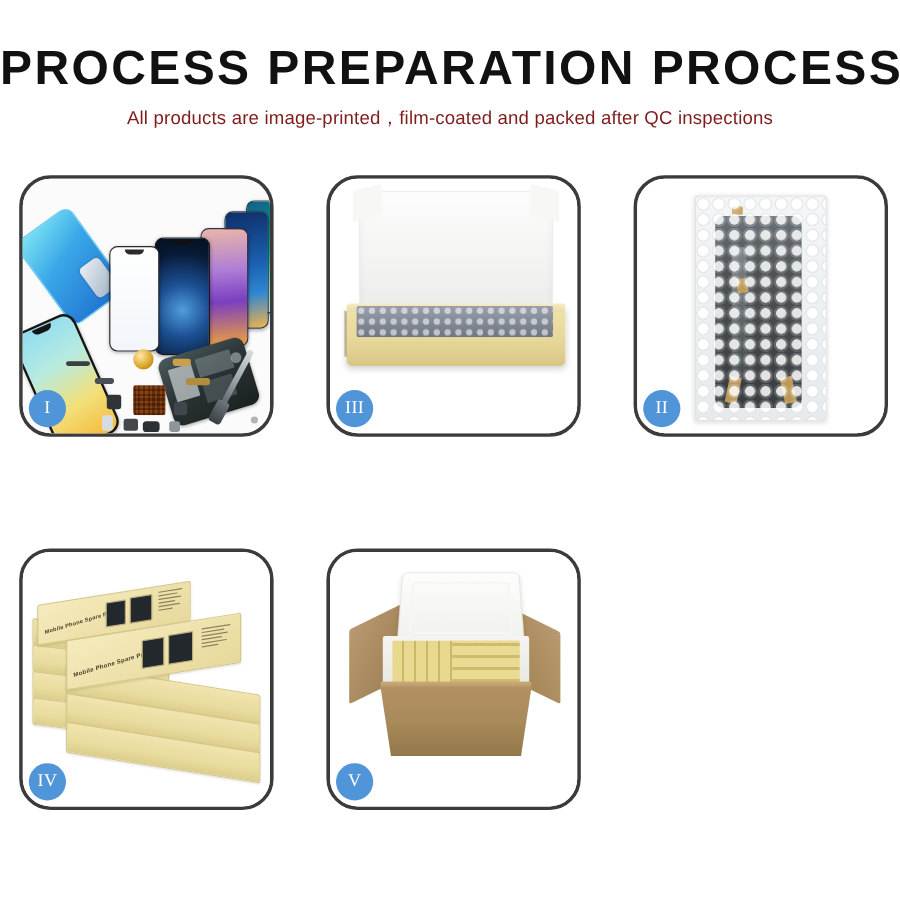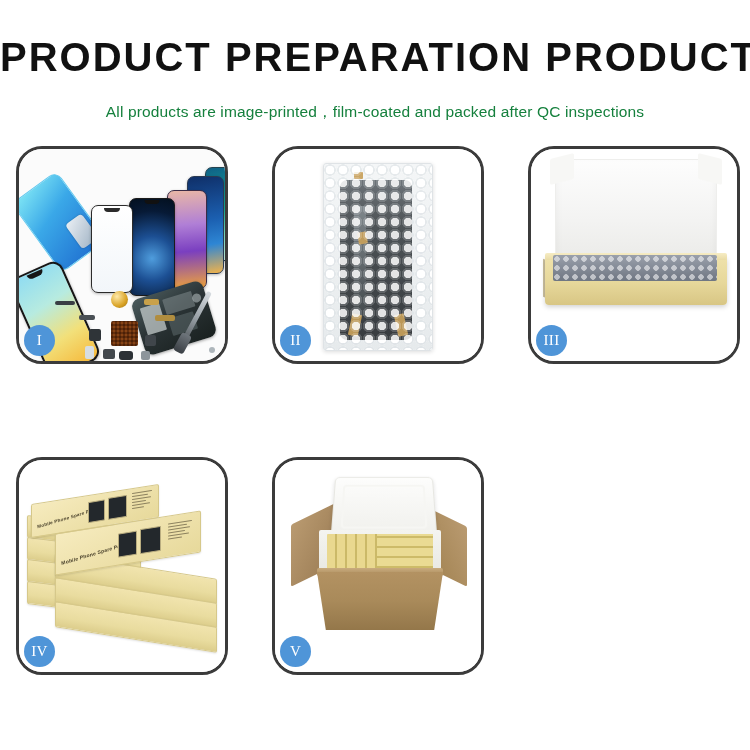--- a/index.html
+++ b/index.html
@@ -12,22 +12,22 @@
 
   
   .header{width:750px;text-align:center;padding-top:34px;box-sizing:border-box;}
   .title{
     font-family:"Liberation Sans", sans-serif;
     font-size:40px;font-weight:700;color:#111111;
     letter-spacing:2.0px;line-height:46px;white-space:nowrap;
   }
   .subtitle{
     font-family:"Liberation Sans", sans-serif;
-    font-size:15.5px;font-weight:400;color:#15803d;
-    letter-spacing:0.15px;margin-top:22px;white-space:nowrap;
+    font-size:15.5px;font-weight:400;color:#7f1d1d;
+    letter-spacing:0.15px;margin-top:8px;white-space:nowrap;
   }
 
   
   .grid{
     position:absolute;left:16px;top:146px;
     width:718px;
     display:grid;
     grid-template-columns:repeat(3,212px);
     grid-template-rows:repeat(2,218px);
     column-gap:44px;row-gap:93px;
@@ -365,21 +365,21 @@
 
   
   .abs{position:absolute;}
 </style>
 </head>
 <body>
 
 <div class="page">
 
   <div class="header">
-    <div class="title">PRODUCT PREPARATION PRODUCT</div>
+    <div class="title">PROCESS PREPARATION PROCESS</div>
     <div class="subtitle">All products are image-printed，film-coated and packed after QC inspections</div>
   </div>
 
   <div class="grid">
 
     <div class="panel">
       <div class="panel-inner p1">
         <div class="ph p1-blue"></div>
         <div class="ph p1-teal sh"></div>
         <div class="ph p1-blue2 sh"></div>
@@ -406,46 +406,46 @@
         <div class="dot d7"></div>
         <div class="dot d8"></div>
         <div class="dot d9"></div>
         <div class="dot d10"></div>
 
         <div class="abs p1-driver"></div>
         <div class="p1-screw"></div>
         <div class="p1-screw2"></div>
       </div>
       <div class="badge">I</div>
+    </div>
+
+    <div class="panel">
+      <div class="panel-inner p3">
+        <div class="foam-lid"></div>
+        <div class="box3-flapL"></div>
+        <div class="box3-flapR"></div>
+        <div class="box3-body"></div>
+        <div class="box3-edge"></div>
+        <div class="box3-fill"></div>
+      </div>
+      <div class="badge">III</div>
     </div>
 
     <div class="panel">
       <div class="panel-inner p2">
         <div class="bubble-bag">
           <div class="bubble-item"></div>
           <div class="tape t1"></div>
           <div class="tape t2"></div>
           <div class="tape t3"></div>
           <div class="tape t4"></div>
           <div class="bubble-overlay"></div>
         </div>
       </div>
       <div class="badge">II</div>
-    </div>
-
-    <div class="panel">
-      <div class="panel-inner p3">
-        <div class="foam-lid"></div>
-        <div class="box3-flapL"></div>
-        <div class="box3-flapR"></div>
-        <div class="box3-body"></div>
-        <div class="box3-edge"></div>
-        <div class="box3-fill"></div>
-      </div>
-      <div class="badge">III</div>
     </div>
 
     <div class="panel">
       <div class="panel-inner p4">
         <div class="stack">
           <div class="sbox sb-l1"></div>
           <div class="sbox sb-l2"></div>
           <div class="sbox sb-l3"></div>
           <div class="sbox sb-l4"></div>
 

